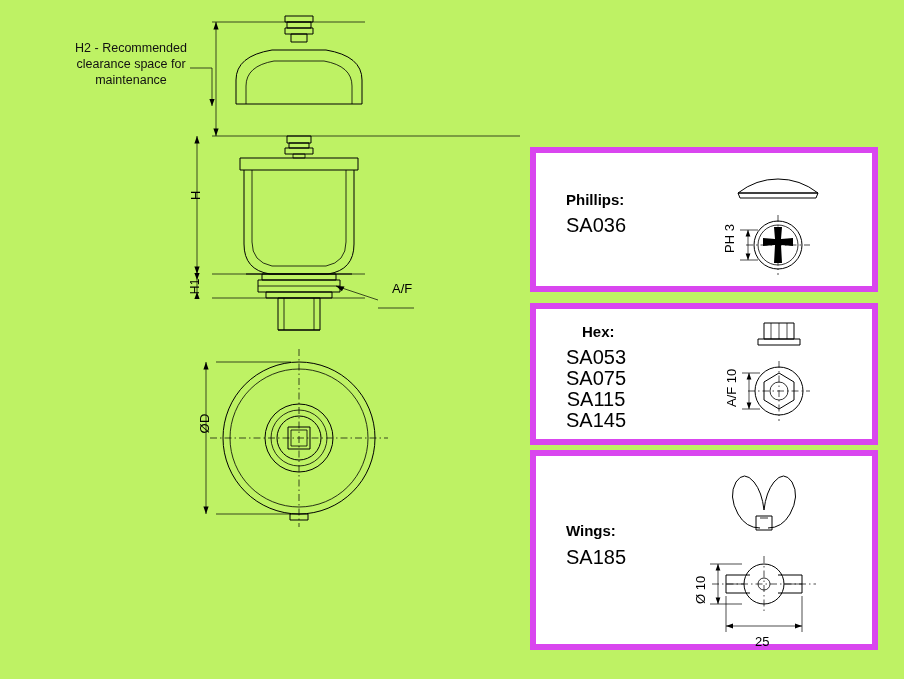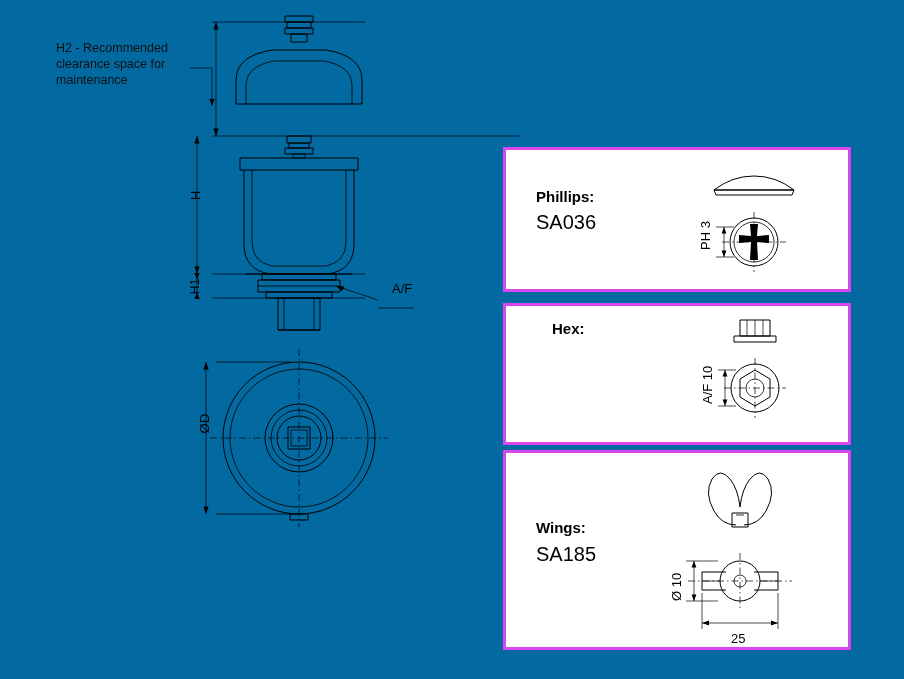--- a/index.html
+++ b/index.html
@@ -4,24 +4,25 @@
 <style>
   html, body {
     margin: 0;
     padding: 0;
     background: #ffffff;
   }
   #page {
     position: relative;
     width: 904px;
     height: 679px;
-    background: #0369a1;
+    background: #bef264;
     font-family: "Liberation Sans", sans-serif;
     color: #000000;
     overflow: hidden;
+    text-align: center;
   }
   .abs { position: absolute; }
 
   
   #clearance-note {
     left: 56px;
     top: 40px;
     width: 150px;
     font-size: 12.5px;
     line-height: 16px;
@@ -44,23 +45,23 @@
     width: 348px;
     height: 28px;
     background: #000000;
     color: #ffffff;
     font-size: 16px;
     display: flex;
     align-items: center;
     justify-content: center;
   }
   .bolt-card {
-    left: 503px;
+    left: 530px;
     width: 348px;
-    border: 3px solid #d946ef;
+    border: 6px solid #d946ef;
     box-sizing: border-box;
     background: #ffffff;
   }
   #card-phillips { top: 147px; height: 145px; }
   #card-hex      { top: 303px; height: 142px; }
   #card-wings    { top: 450px; height: 200px; }
 
   .card-title {
     position: absolute;
     left: 30px;
@@ -211,20 +212,26 @@
       <path class="thinline" d="M80 107 L98 107"></path>
       <path class="thinline" d="M88 77 L88 107"></path>
       <path class="fillblk" d="M88 77 l-2.4 6.5 l4.8 0 z"></path>
       <path class="fillblk" d="M88 107 l-2.4 -6.5 l4.8 0 z"></path>
       <text class="txt" x="74" y="100" transform="rotate(-90 74 100)">PH 3</text>
     </svg>
   </div>
 
   <div id="card-hex" class="bolt-card abs">
     <div class="card-title">Hex:</div>
+    <div class="card-codes">
+      <div>SA053</div>
+      <div>SA075</div>
+      <div>SA115</div>
+      <div>SA145</div>
+    </div>
 
     <svg class="card-art" width="200" height="140" viewBox="0 0 200 140">
 
       <path class="stroke" d="M104 14 L134 14 L134 30 L104 30 Z"></path>
       <path class="thinline" d="M111 14 L111 30"></path>
       <path class="thinline" d="M119 14 L119 30"></path>
       <path class="thinline" d="M127 14 L127 30"></path>
       <path class="stroke" d="M98 30 L140 30 L140 36 L98 36 Z"></path>
 
       <circle class="stroke" cx="119" cy="82" r="24"></circle>

